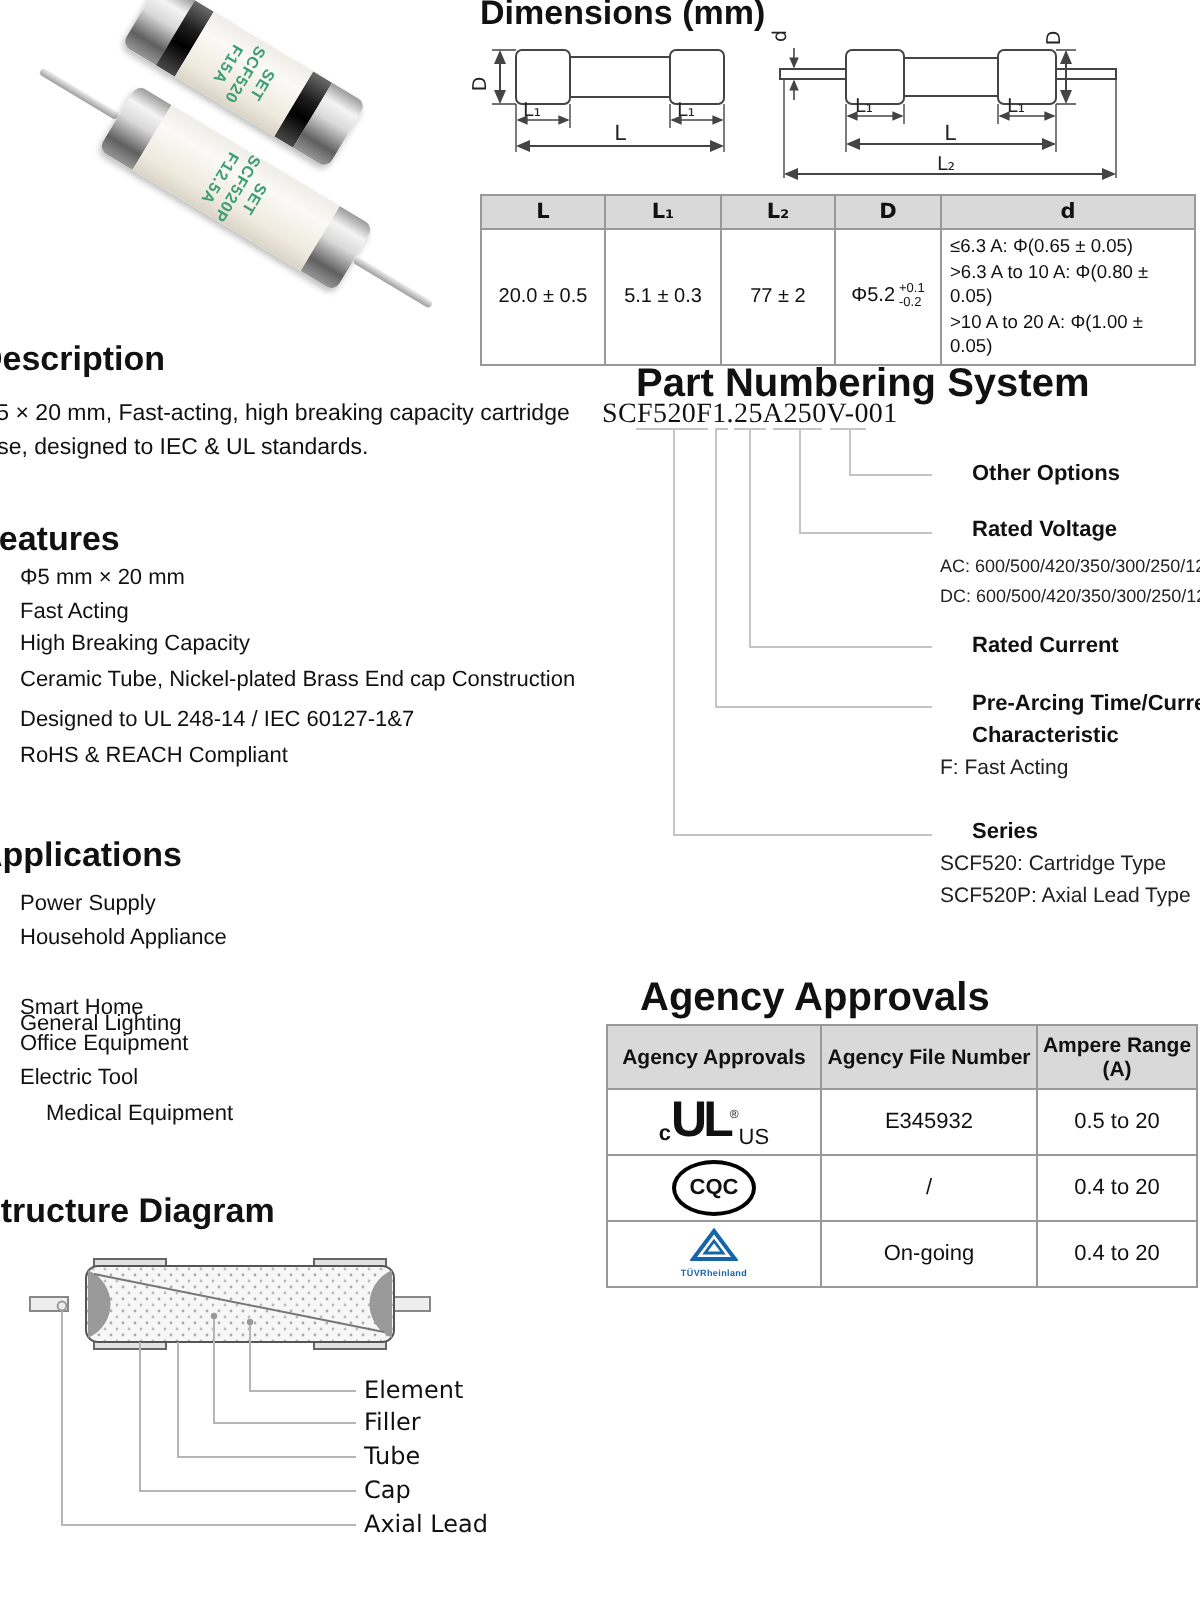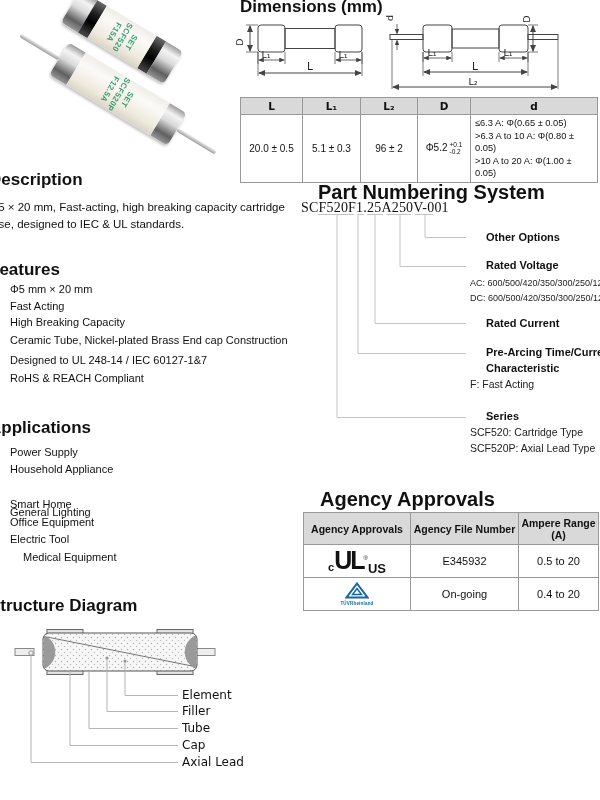--- a/index.html
+++ b/index.html
@@ -32,21 +32,21 @@
   .agtab td{font-size:11px;height:32px;}
   .agtab th{height:31px;font-size:10.5px;}
   
   .pnlabel{font-size:11px;font-weight:bold;white-space:nowrap;margin-left:16px;}
   .pnsub{font-size:9px;white-space:nowrap;color:#222;}
   .pnsub2{font-size:10.5px;white-space:nowrap;color:#222;}
   
   .ullogo{display:inline-block;position:relative;line-height:1;}
   .ul-c{font-size:11px;font-weight:bold;vertical-align:-2px;}
   .ul-main{font-size:25px;font-weight:900;letter-spacing:-2px;margin-top:11px;}
-  .ul-us{font-size:13px;font-weight:bold;vertical-align:-4px;}
+  .ul-us{font-size:11px;font-weight:normal;vertical-align:-4px;}
   .ul-r{font-size:6px;vertical-align:9px;}
   .cqclogo{display:inline-block;width:38px;height:24px;border:2.5px solid #000;
            border-radius:50%;font-size:11px;font-weight:900;line-height:24px;
            letter-spacing:0;text-align:center;}
   .tuvlogo{display:inline-block;text-align:center;line-height:1;}
   .tuvtext{font-size:4.5px;color:#1565a8;font-weight:bold;letter-spacing:.2px;display:block;margin-top:1px;}
   svg text{font-family:"DejaVu Sans","Liberation Sans",sans-serif;}
 </style>
 </head>
 <body>
@@ -147,21 +147,21 @@
       <tr style="height:17px;">
     <th class="subuni">L</th>
     <th class="subuni">L₁</th>
     <th class="subuni">L₂</th>
     <th class="subuni">D</th>
     <th class="subuni">d</th>
   </tr>
   <tr style="height:41px;">
     <td>20.0 ± 0.5</td>
     <td>5.1 ± 0.3</td>
-    <td>96 ± 2</td>
+    <td>77 ± 2</td>
     <td><span>Φ5.2</span><span class="tolstack"><span style="display:block;">+0.1</span><span style="display:block;">-0.2</span></span></td>
     <td class="dcell">
       <div>≤6.3 A: Φ(0.65 ± 0.05)</div>
       <div>&gt;6.3 A to 10 A: Φ(0.80 ± 0.05)</div>
       <div>&gt;10 A to 20 A: Φ(1.00 ± 0.05)</div>
     </td>
   </tr>
 </tbody>
   </table>
 
@@ -235,20 +235,27 @@
   </tr>
   <tr>
     <td>
       <span class="ullogo"><span class="ul-c">c</span><span class="ul-main">UL</span><span class="ul-r">®</span><span class="ul-us">US</span></span>
     </td>
     <td>E345932</td>
     <td>0.5 to 20</td>
   </tr>
   <tr>
     <td>
+      <span class="cqclogo">CQC</span>
+    </td>
+    <td>/</td>
+    <td>0.4 to 20</td>
+  </tr>
+  <tr>
+    <td>
       <span class="tuvlogo">
         <svg width="24" height="17" viewBox="0 0 24 17">
           <path d="M12,1.5 L22.5,15.5 H1.5 Z" fill="none" stroke="#1565a8" stroke-width="2"></path>
           <path d="M12,6.5 L16.5,12.5 H7.5 Z" fill="none" stroke="#1565a8" stroke-width="1.4"></path>
         </svg>
         <span class="tuvtext">TÜVRheinland</span>
       </span>
     </td>
     <td>On-going</td>
     <td>0.4 to 20</td>

